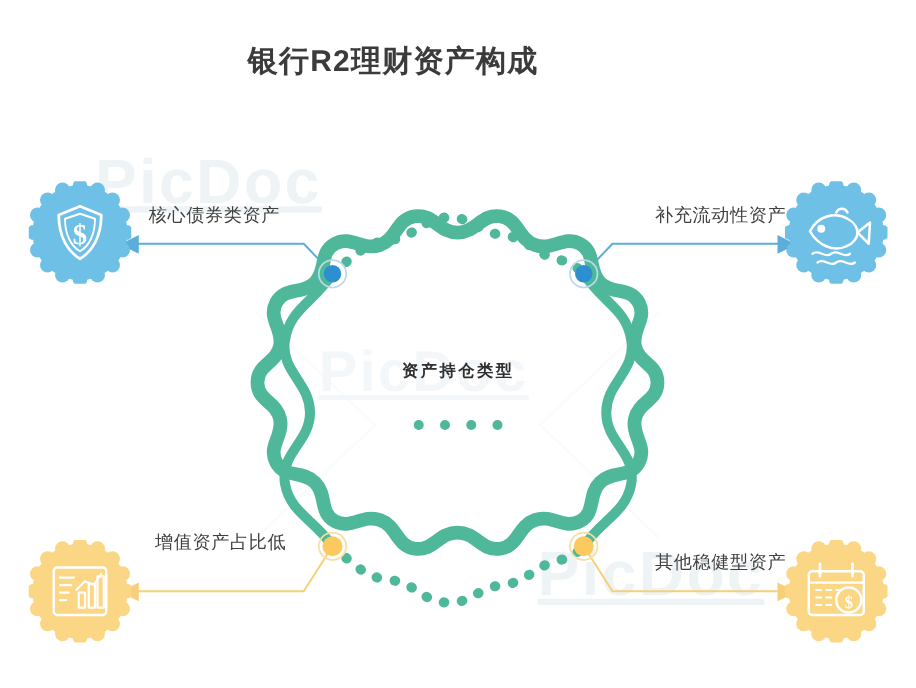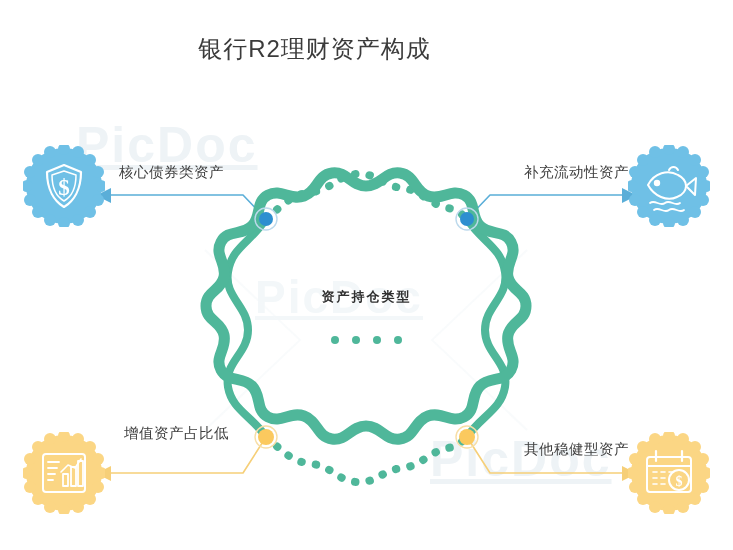--- a/index.html
+++ b/index.html
@@ -28,21 +28,21 @@
   .wm1{left:76px;  top:116px; font-size:50px;}
   .wm2{left:430px; top:430px; font-size:50px;}
   .wm3{left:255px; top:270px; font-size:46px;color:#f3f7f9;}
 
   
   .title{
     position:absolute;
     top:33px;left:0;width:629px;
     text-align:center;
     font-size:24px;
-    font-weight:400;
+    font-weight:700;
     color:#3b3b3b;
     letter-spacing:1px;
   }
 
   
   .svg-layer{position:absolute;inset:0;}
 
   
   .badge{
     position:absolute;

